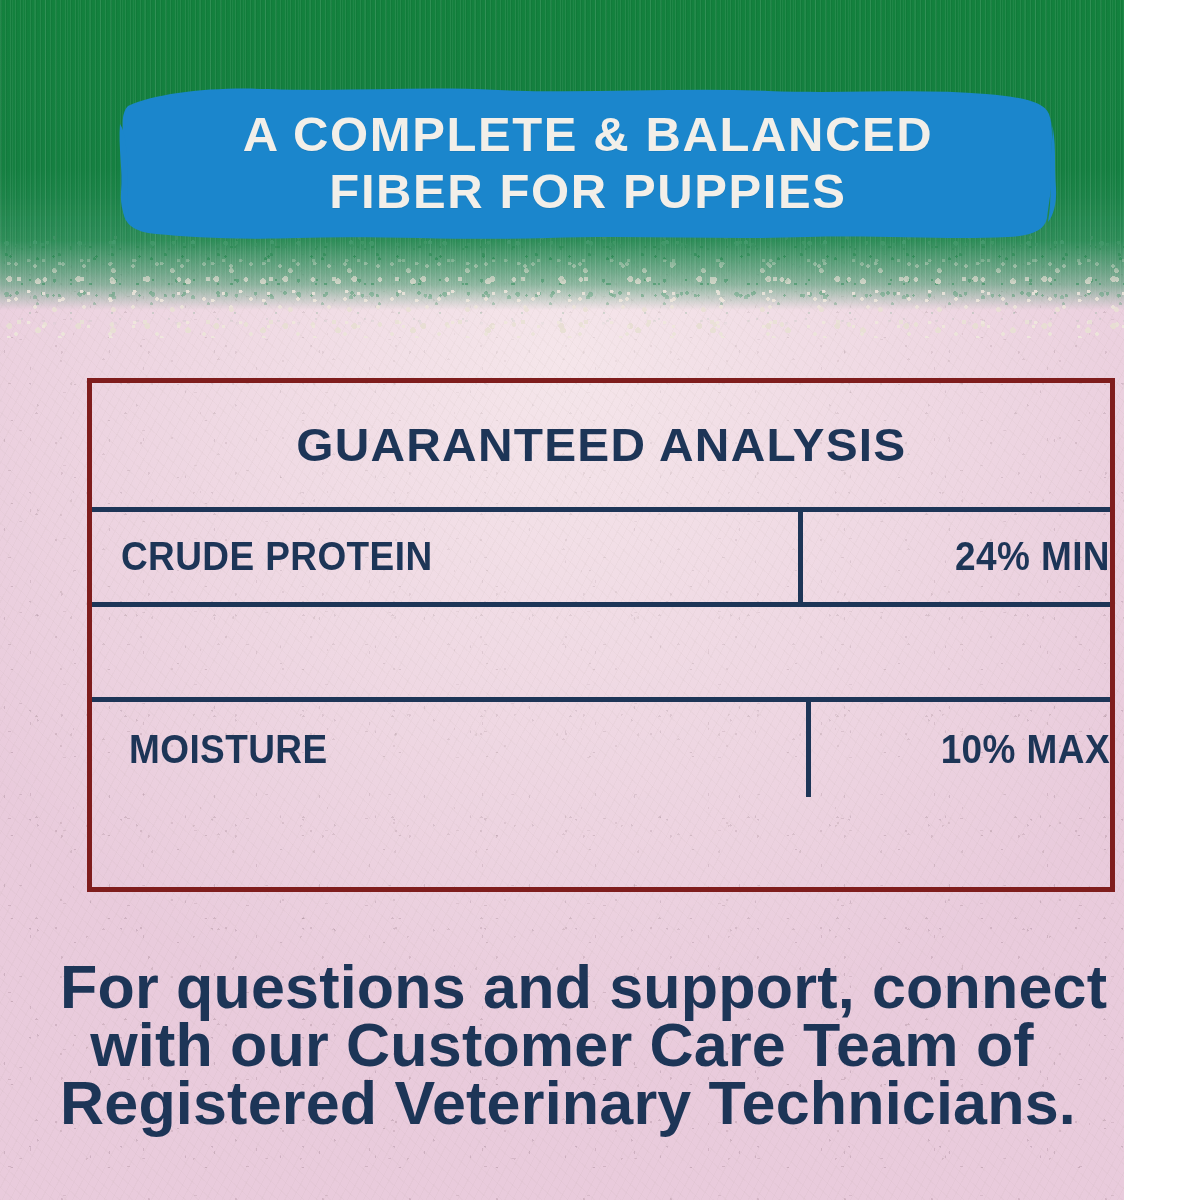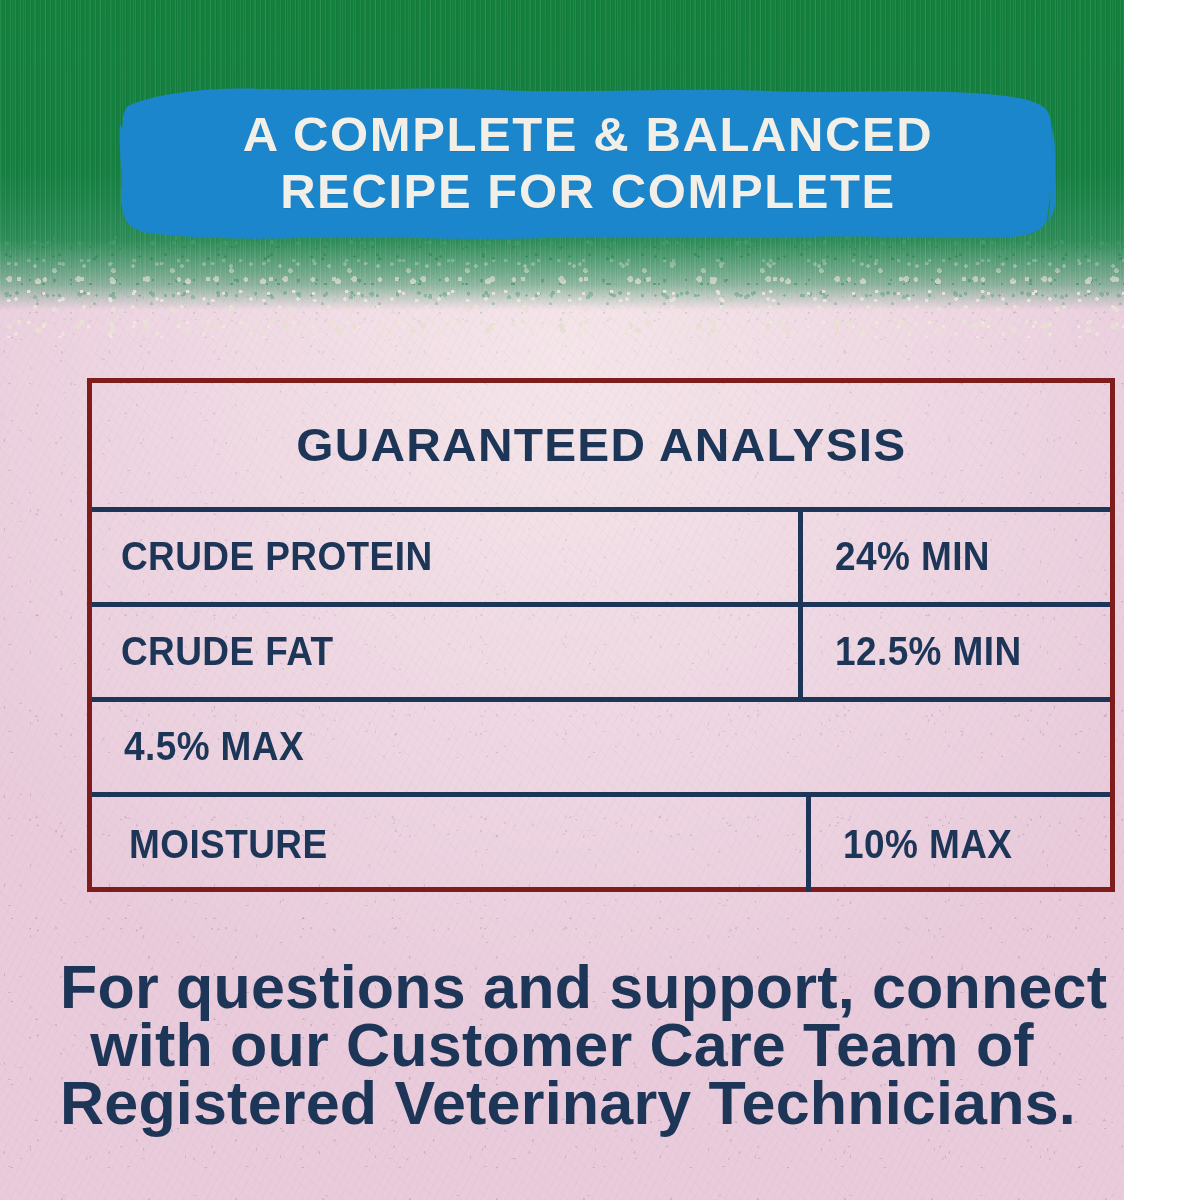--- a/index.html
+++ b/index.html
@@ -214,21 +214,21 @@
     font-size: 37px;
     letter-spacing: .4px;
     transform: scaleX(1.0);
   }
   .ga-cell-label span { display: inline-block; transform: scaleY(1.08); transform-origin: center; }
 
   .ga-cell-value {
     flex: 1 1 auto;
     display: flex;
     align-items: center;
-    justify-content: flex-start;
+    justify-content: flex-end;
     color: #1d3557;
     font-family: "Liberation Sans", sans-serif;
     font-weight: bold;
     font-size: 37px;
     letter-spacing: .4px;
     margin-left: 32px;
   }
   .ga-cell-value span { display: inline-block; transform: scaleY(1.08); transform-origin: center; }
 
   
@@ -277,52 +277,41 @@
         C 120,156 70,153 38,150
         C 16,148 6,140 5,126
         C 3,104 8,84 6,64
         C 5,46 2,30 10,22
         Z"></path>
       <path fill="#1b86cc" d="M 2,40 C 0,62 5,86 3,108 C 2,122 6,134 12,140 C 8,120 10,96 9,74 C 8,56 6,46 2,40 Z"></path>
       <path fill="#1b86cc" d="M 933,36 C 939,56 936,82 938,104 C 939,120 935,132 930,138 C 934,116 932,92 933,70 C 934,54 936,44 933,36 Z"></path>
     </svg>
     <div class="banner-text">
       <span class="ln">A COMPLETE &amp; BALANCED</span>
-      <span class="ln">RECIPE FOR COMPLETE</span>
+      <span class="ln">FIBER FOR PUPPIES</span>
     </div>
   </div>
 
   <div class="ga-table">
 
     <div class="ga-head">
       <div class="ga-head-title">GUARANTEED ANALYSIS</div>
     </div>
 
     <div class="ga-row">
       <div class="ga-cell-label">
           <span>CRUDE PROTEIN</span>
         </div>
       <div class="ga-cell-value">
           <span>24% MIN</span>
         </div>
     </div>
 
+
     <div class="ga-row">
-      <div class="ga-cell-label">
-          <span>CRUDE FAT</span>
-        </div>
-      <div class="ga-cell-value">
-          <span>12.5% MIN</span>
-        </div>
-    </div>
-
-    <div class="ga-row">
-      <div class="ga-cell-value">
-          <span>4.5% MAX</span>
-        </div>
     </div>
 
     <div class="ga-row">
       <div class="ga-cell-label">
           <span>MOISTURE</span>
         </div>
       <div class="ga-cell-value">
           <span>10% MAX</span>
         </div>
     </div>

